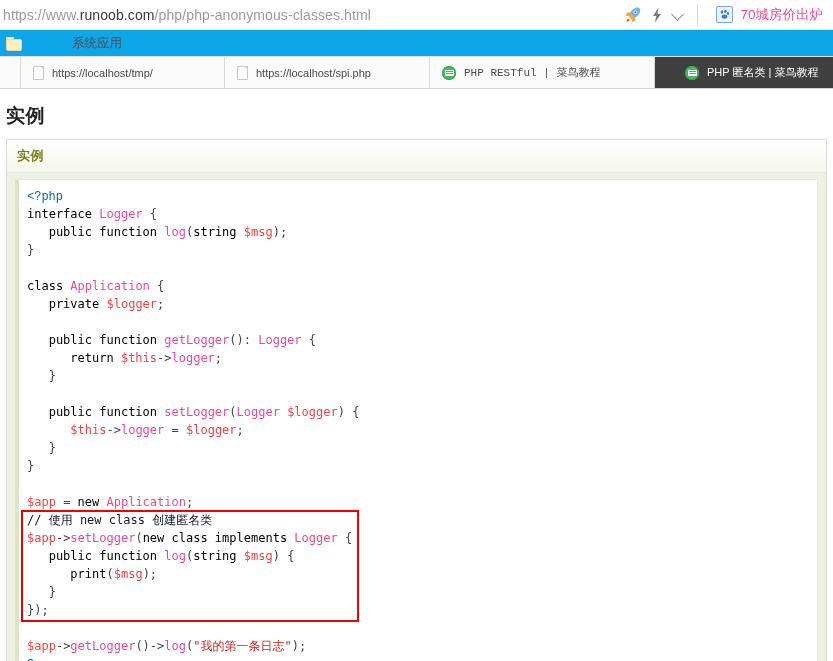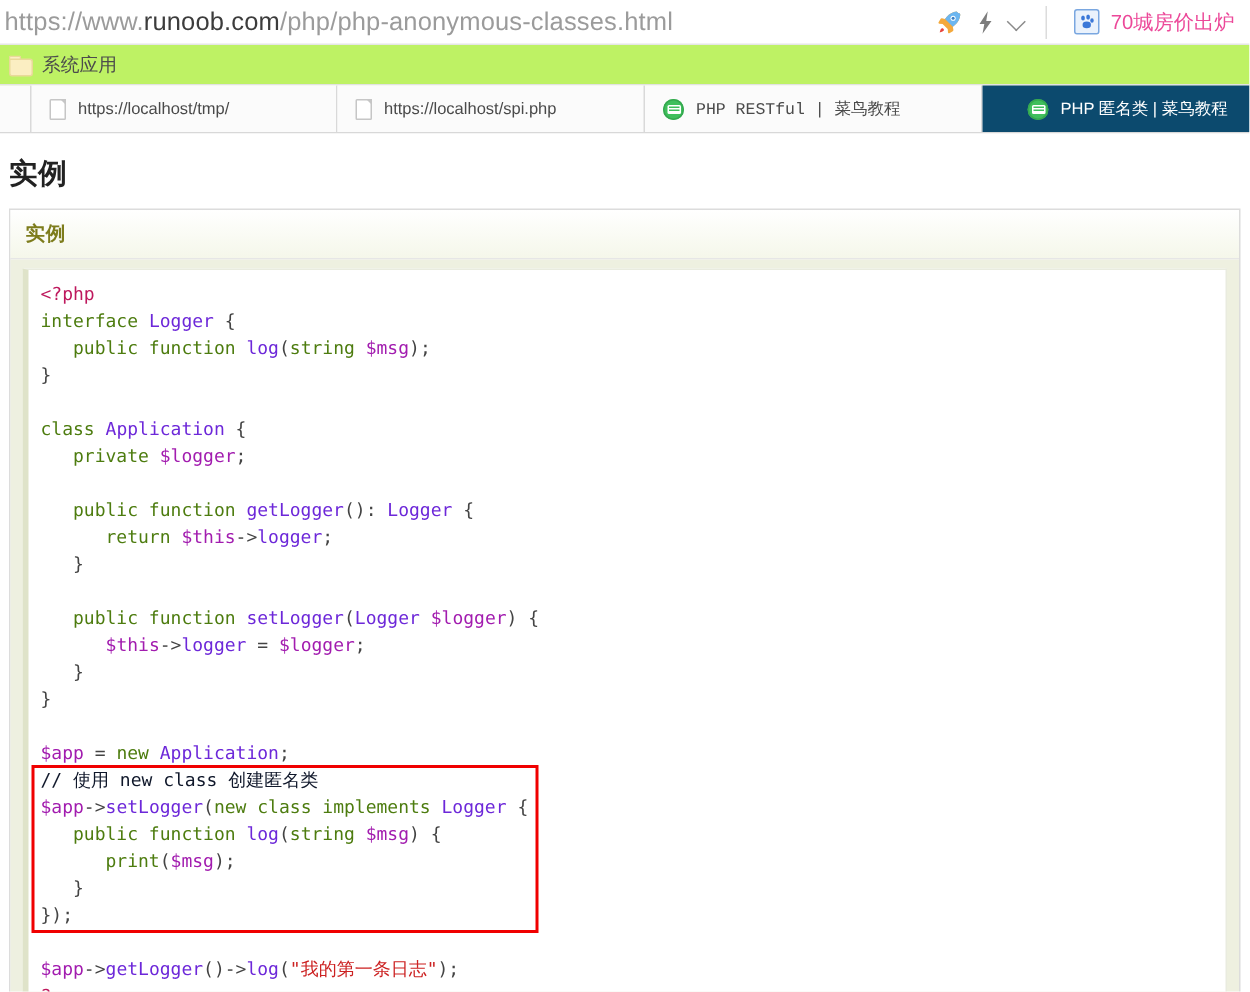--- a/index.html
+++ b/index.html
@@ -15,21 +15,21 @@
 
   .urlbar-row {
     height: 29px;
     display: flex;
     align-items: center;
     background: #ffffff;
     border-bottom: 1px solid #e6e6e6;
     position: relative;
   }
   .url-text {
-    font-size: 17px;
+    font-size: 14px;
     color: #9b9b9b;
     padding-left: 4px;
     margin-left: -1px;
     white-space: nowrap;
     letter-spacing: .1px;
     flex: 0 0 auto;
   }
   .url-text .dom { color: #3c3c3c; }
   .urlbar-spacer { flex: 1 1 auto; }
 
@@ -53,23 +53,24 @@
   .paw-box {
     width:15px; height:15px; border:1px solid #7aa7e0; border-radius:2px;
     background:#eaf2fc; display:flex; align-items:center; justify-content:center;
   }
   .nav-pill-label { font-size: 13.5px; color:#ec4899; white-space:nowrap; }
 
   
   .bookmark-row {
     height: 26px;
     display:flex; align-items:center;
-    background:#bef264;
+    background:#0ea5e9;
     border-bottom: 1px solid #e2e2e2;
     padding-left: 6px;
+    gap: 44px;
   }
   .folder-ico { width:15px; height:12px; position:relative; margin-right:7px; }
   .folder-ico i {
     position:absolute; left:0; top:2px; width:14px; height:10px;
     background:#fbeec2; border:1px solid #e9d999; border-radius:1px 2px 2px 2px;
     display:block;
   }
   .folder-ico b {
     position:absolute; left:0; top:0px; width:6px; height:3px;
     background:#fbeec2; border:1px solid #e9d999; border-bottom:none;
@@ -90,21 +91,21 @@
     padding: 0 12px;
     font-size: 11px;
     color: #4a4a4a;
     border-right: 1px solid #d9d9d9;
     background: #fbfbfb;
     white-space: nowrap;
     box-sizing: border-box;
   }
   .tab:first-child { border-left: 1px solid #d9d9d9; margin-left: 20px; }
   .tab.active {
-    background: #0c4a6e;
+    background: #404040;
     color: #ffffff;
     border-right: none;
     padding-left: 30px;
   }
   .tab-w1 { width: 205px; }
   .tab-w2 { width: 205px; }
   .tab-w3 { width: 225px; font-family: Liberation Mono, monospace; }
   .tab-w4 { width: 178px; }
 
   .fav-doc {
@@ -184,24 +185,24 @@
     font-family: "DejaVu Sans Mono", "Liberation Mono", monospace;
     font-size: 12px;
     line-height: 18px;
     color: #222222;
     white-space: pre;
     letter-spacing: 0px;
   }
   .cl { display:block; height:18px; }
 
   
-  .t-tag   { color: #be185d; }   
-  .t-kw    { color: #4d7c0f; }   
-  .t-cls   { color: #6d28d9; }   
-  .t-var   { color: #a21caf; }   
+  .t-tag   { color: #0369a1; font-family: Liberation Mono, monospace; }   
+  .t-kw    { color: #000000; }   
+  .t-cls   { color: #ec4899; }   
+  .t-var   { color: #ef4444; }   
   .t-punc  { color: #444444; }
   .t-str   { color: #cc2222; }   
   .t-cmt   { color: #0f172a; }
 
   .redbox {
     position: absolute;
     left: 2px;
     top: 302px;
     width: 338px;
     height: 113px;

